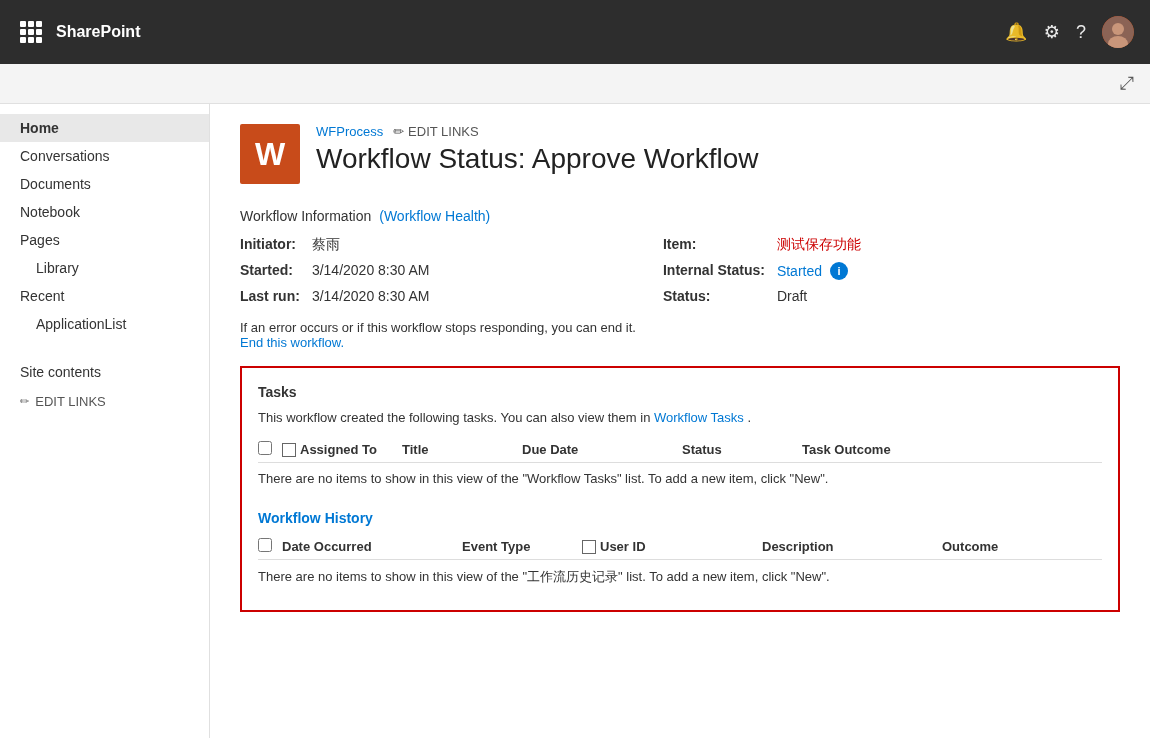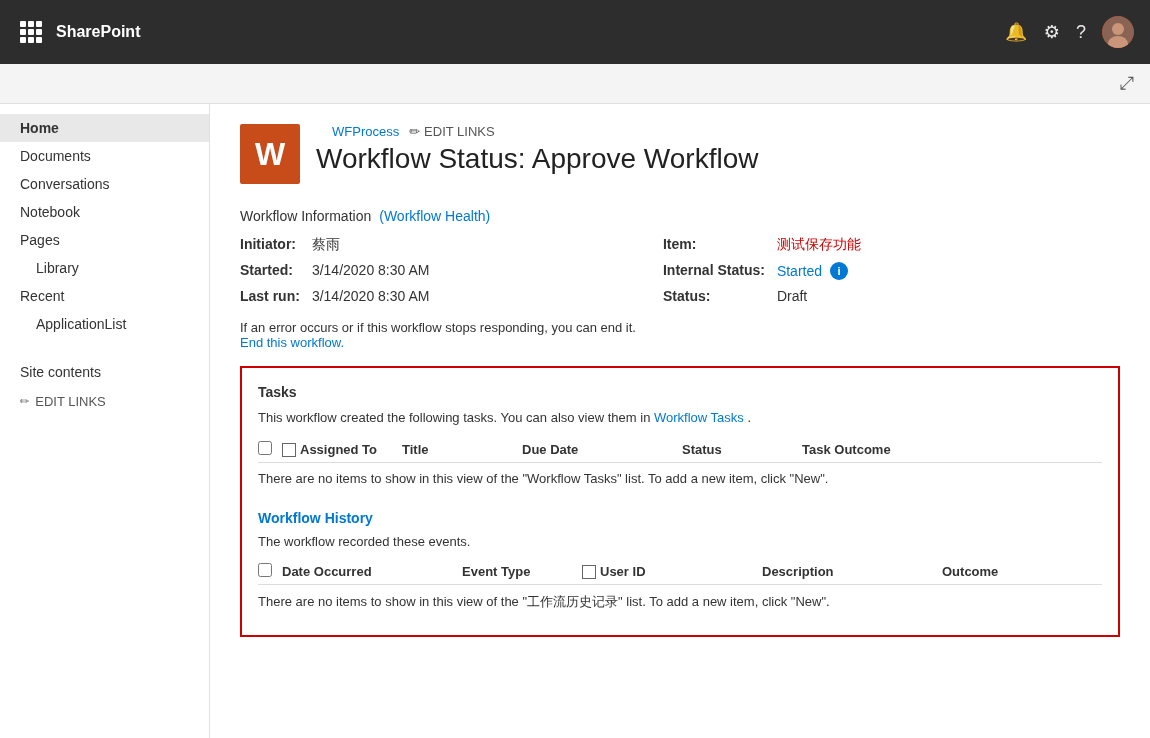--- a/index.html
+++ b/index.html
@@ -100,21 +100,21 @@
       width: 60px; height: 60px;
       background: #c84b1a;
       color: white;
       font-size: 32px;
       font-weight: bold;
       display: flex; align-items: center; justify-content: center;
       flex-shrink: 0;
       border-radius: 2px;
     }
     .header-text { flex: 1; }
-    .breadcrumb-row { display: flex; align-items: center; gap: 10px; margin-bottom: 4px; margin-left: 16px; }
+    .breadcrumb-row { display: flex; align-items: center; gap: 10px; margin-bottom: 4px; }
     .breadcrumb-link { color: #0078d4; font-size: 13px; text-decoration: none; cursor: pointer; }
     .edit-links-header { display: flex; align-items: center; gap: 4px; color: #555; font-size: 13px; cursor: pointer; }
     .page-title { font-size: 28px; font-weight: 300; color: #222; margin-top: 4px; }
 
     
     .workflow-info-header {
       display: flex; align-items: center; gap: 8px;
       margin-bottom: 12px; font-size: 14px;
     }
     .workflow-info-title { color: #333; font-weight: 400; }
@@ -243,24 +243,24 @@
   <span class="expand-icon">⤢</span>
 </div>
 
 <div class="main-layout">
 
   <div class="sidebar">
     <div class="sidebar-item active">
       <span>Home</span>
     </div>
     <div class="sidebar-item">
+      <span>Conversations</span>
+    </div>
+    <div class="sidebar-item">
       <span>Documents</span>
-    </div>
-    <div class="sidebar-item">
-      <span>Conversations</span>
     </div>
     <div class="sidebar-item">
       <span>Notebook</span>
     </div>
     <div class="sidebar-item">
       <span>Pages</span>
     </div>
     <div class="sidebar-item sub">
       <span>Library</span>
     </div>
@@ -356,21 +356,20 @@
         <div class="col-status">
           <span>Status</span>
         </div>
         <div class="col-outcome">
           <span>Task Outcome</span>
         </div>
       </div>
       <div class="table-empty-row">There are no items to show in this view of the "Workflow Tasks" list. To add a new item, click "New".</div>
 
       <div class="history-title">Workflow History</div>
-      <div class="history-description">The workflow recorded these events.</div>
 
       <div class="history-header-row">
         <div class="table-checkbox">
           <input type="checkbox" style="width: 14px; height: 14px;">
         </div>
         <div class="col-date">
           <span>Date Occurred</span>
         </div>
         <div class="col-event">
           <span>Event Type</span>

